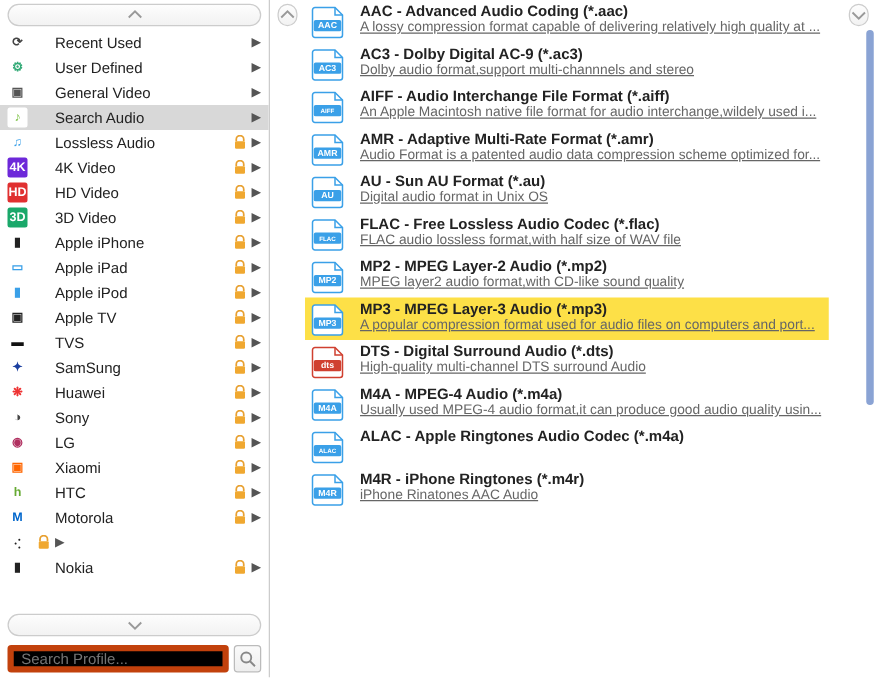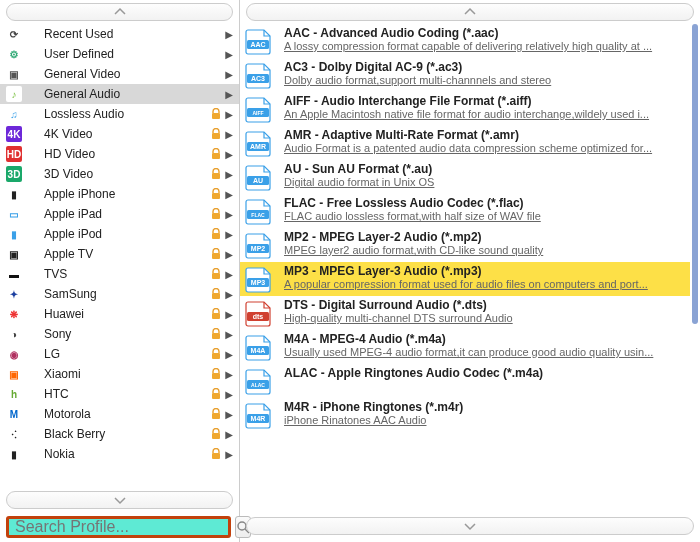--- a/index.html
+++ b/index.html
@@ -1,31 +1,31 @@
 <!DOCTYPE html>
 <html><head>
 <meta charset="utf-8">
 <style>
 * { box-sizing: border-box; margin: 0; padding: 0; }
 body { font-family: "Segoe UI", Tahoma, sans-serif; font-size: 12px; background: #fff; color: #333; width: 700px; height: 542px; overflow: hidden; }
 .app { display: flex; width: 100%; height: 100%; }
 .left { width: 240px; border-right: 1px solid #ccc; display: flex; flex-direction: column; }
-.right { flex: 1; display: flex; flex-direction: column; position: relative; }
+.right { flex: 1; display: flex; flex-direction: row; position: relative; }
 .scroll-btn { height: 18px; display: flex; align-items: center; justify-content: center; background: linear-gradient(#fdfdfd,#f2f2f2); border: 1px solid #ccc; border-radius: 10px; margin: 3px 6px; cursor: pointer; color: #888; }
 .scroll-btn svg { width: 14px; height: 10px; }
 .cat-list { flex: 1; overflow: hidden; }
 .cat-item { display: flex; align-items: center; height: 20px; padding: 0 6px; cursor: pointer; border-bottom: 0; position: relative; }
 .cat-item.selected { background: #d8d8d8; }
 .cat-icon { width: 16px; height: 16px; margin-right: 6px; display: inline-flex; align-items: center; justify-content: center; font-size: 10px; font-weight: bold; color: #fff; border-radius: 2px; }
 .cat-label { flex: 1; font-size: 12px; color: #222; white-space: nowrap; overflow: hidden; margin-left: 16px; }
 .lock { width: 10px; height: 12px; margin-left: 2px; display: inline-block; }
 .lock svg { display: block; }
 .arrow-r { color: #555; font-size: 10px; margin-left: 4px; }
 .search-row { display: flex; align-items: center; padding: 4px 6px; gap: 4px; }
-.search-input { flex: 1; height: 22px; border: 3px solid #c2410c; border-radius: 3px; padding: 0 6px; font-size: 16px; background: #5eead4; color: #666; }
+.search-input { flex: 1; height: 22px; border: 5px solid #c2410c; border-radius: 3px; padding: 0 6px; font-size: 12px; background: #000000; color: #666; }
 .search-btn { width: 22px; height: 22px; border: 1px solid #bbb; border-radius: 3px; background: linear-gradient(#fafafa,#eee); display: flex; align-items: center; justify-content: center; color: #888; cursor: pointer; }
 .fmt-list { flex: 1; overflow: hidden; padding-right: 10px; }
 .fmt-item { display: flex; align-items: flex-start; padding: 2px 6px 2px 4px; cursor: pointer; }
 .fmt-item.selected { background: #fde047; }
 .fmt-icon { width: 32px; height: 28px; margin-right: 8px; margin-top: 2px; flex-shrink: 0; }
 .fmt-text { flex: 1; min-width: 0; }
 .fmt-title { font-size: 12px; font-weight: bold; color: #222; white-space: nowrap; overflow: hidden; text-overflow: ellipsis; }
 .fmt-desc { font-size: 11px; color: #666; white-space: nowrap; overflow: hidden; text-overflow: ellipsis; text-decoration: underline; }
 .right .scrollbar { position: absolute; right: 2px; top: 24px; width: 6px; height: 300px; background: #8aa3d4; border-radius: 3px; }
 .right-bottom { padding-bottom: 4px; }
@@ -51,21 +51,21 @@
           <span class="cat-label">User Defined</span>
           <span class="arrow-r">▶</span>
         </div>
         <div class="cat-item">
           <span class="cat-icon" style="background: rgb(255, 255, 255); color: rgb(85, 85, 85);">▣</span>
           <span class="cat-label">General Video</span>
           <span class="arrow-r">▶</span>
         </div>
         <div class="cat-item selected">
           <span class="cat-icon" style="background: rgb(255, 255, 255); color: rgb(122, 193, 66);">♪</span>
-          <span class="cat-label">General Audio</span>
+          <span class="cat-label">Search Audio</span>
           <span class="arrow-r">▶</span>
         </div>
         <div class="cat-item">
           <span class="cat-icon" style="background: rgb(255, 255, 255); color: rgb(58, 160, 232);">♫</span>
           <span class="cat-label">Lossless Audio</span>
           <span class="lock">
             <svg viewBox="0 0 10 12">
               <path d="M2 5 V3.5 a3 3 0 0 1 6 0 V5" fill="none" stroke="#e8a030" stroke-width="1.4"></path>
               <rect x="1" y="5" width="8" height="6" rx="1" fill="#f0a830"></rect>
             </svg>
@@ -232,21 +232,20 @@
           <span class="lock">
             <svg viewBox="0 0 10 12">
               <path d="M2 5 V3.5 a3 3 0 0 1 6 0 V5" fill="none" stroke="#e8a030" stroke-width="1.4"></path>
               <rect x="1" y="5" width="8" height="6" rx="1" fill="#f0a830"></rect>
             </svg>
           </span>
           <span class="arrow-r">▶</span>
         </div>
         <div class="cat-item">
           <span class="cat-icon" style="background: rgb(255, 255, 255); color: rgb(34, 34, 34);">⁖</span>
-          <span class="cat-label">Black Berry</span>
           <span class="lock">
             <svg viewBox="0 0 10 12">
               <path d="M2 5 V3.5 a3 3 0 0 1 6 0 V5" fill="none" stroke="#e8a030" stroke-width="1.4"></path>
               <rect x="1" y="5" width="8" height="6" rx="1" fill="#f0a830"></rect>
             </svg>
           </span>
           <span class="arrow-r">▶</span>
         </div>
         <div class="cat-item">
           <span class="cat-icon" style="background: rgb(255, 255, 255); color: rgb(34, 34, 34);">▮</span>

